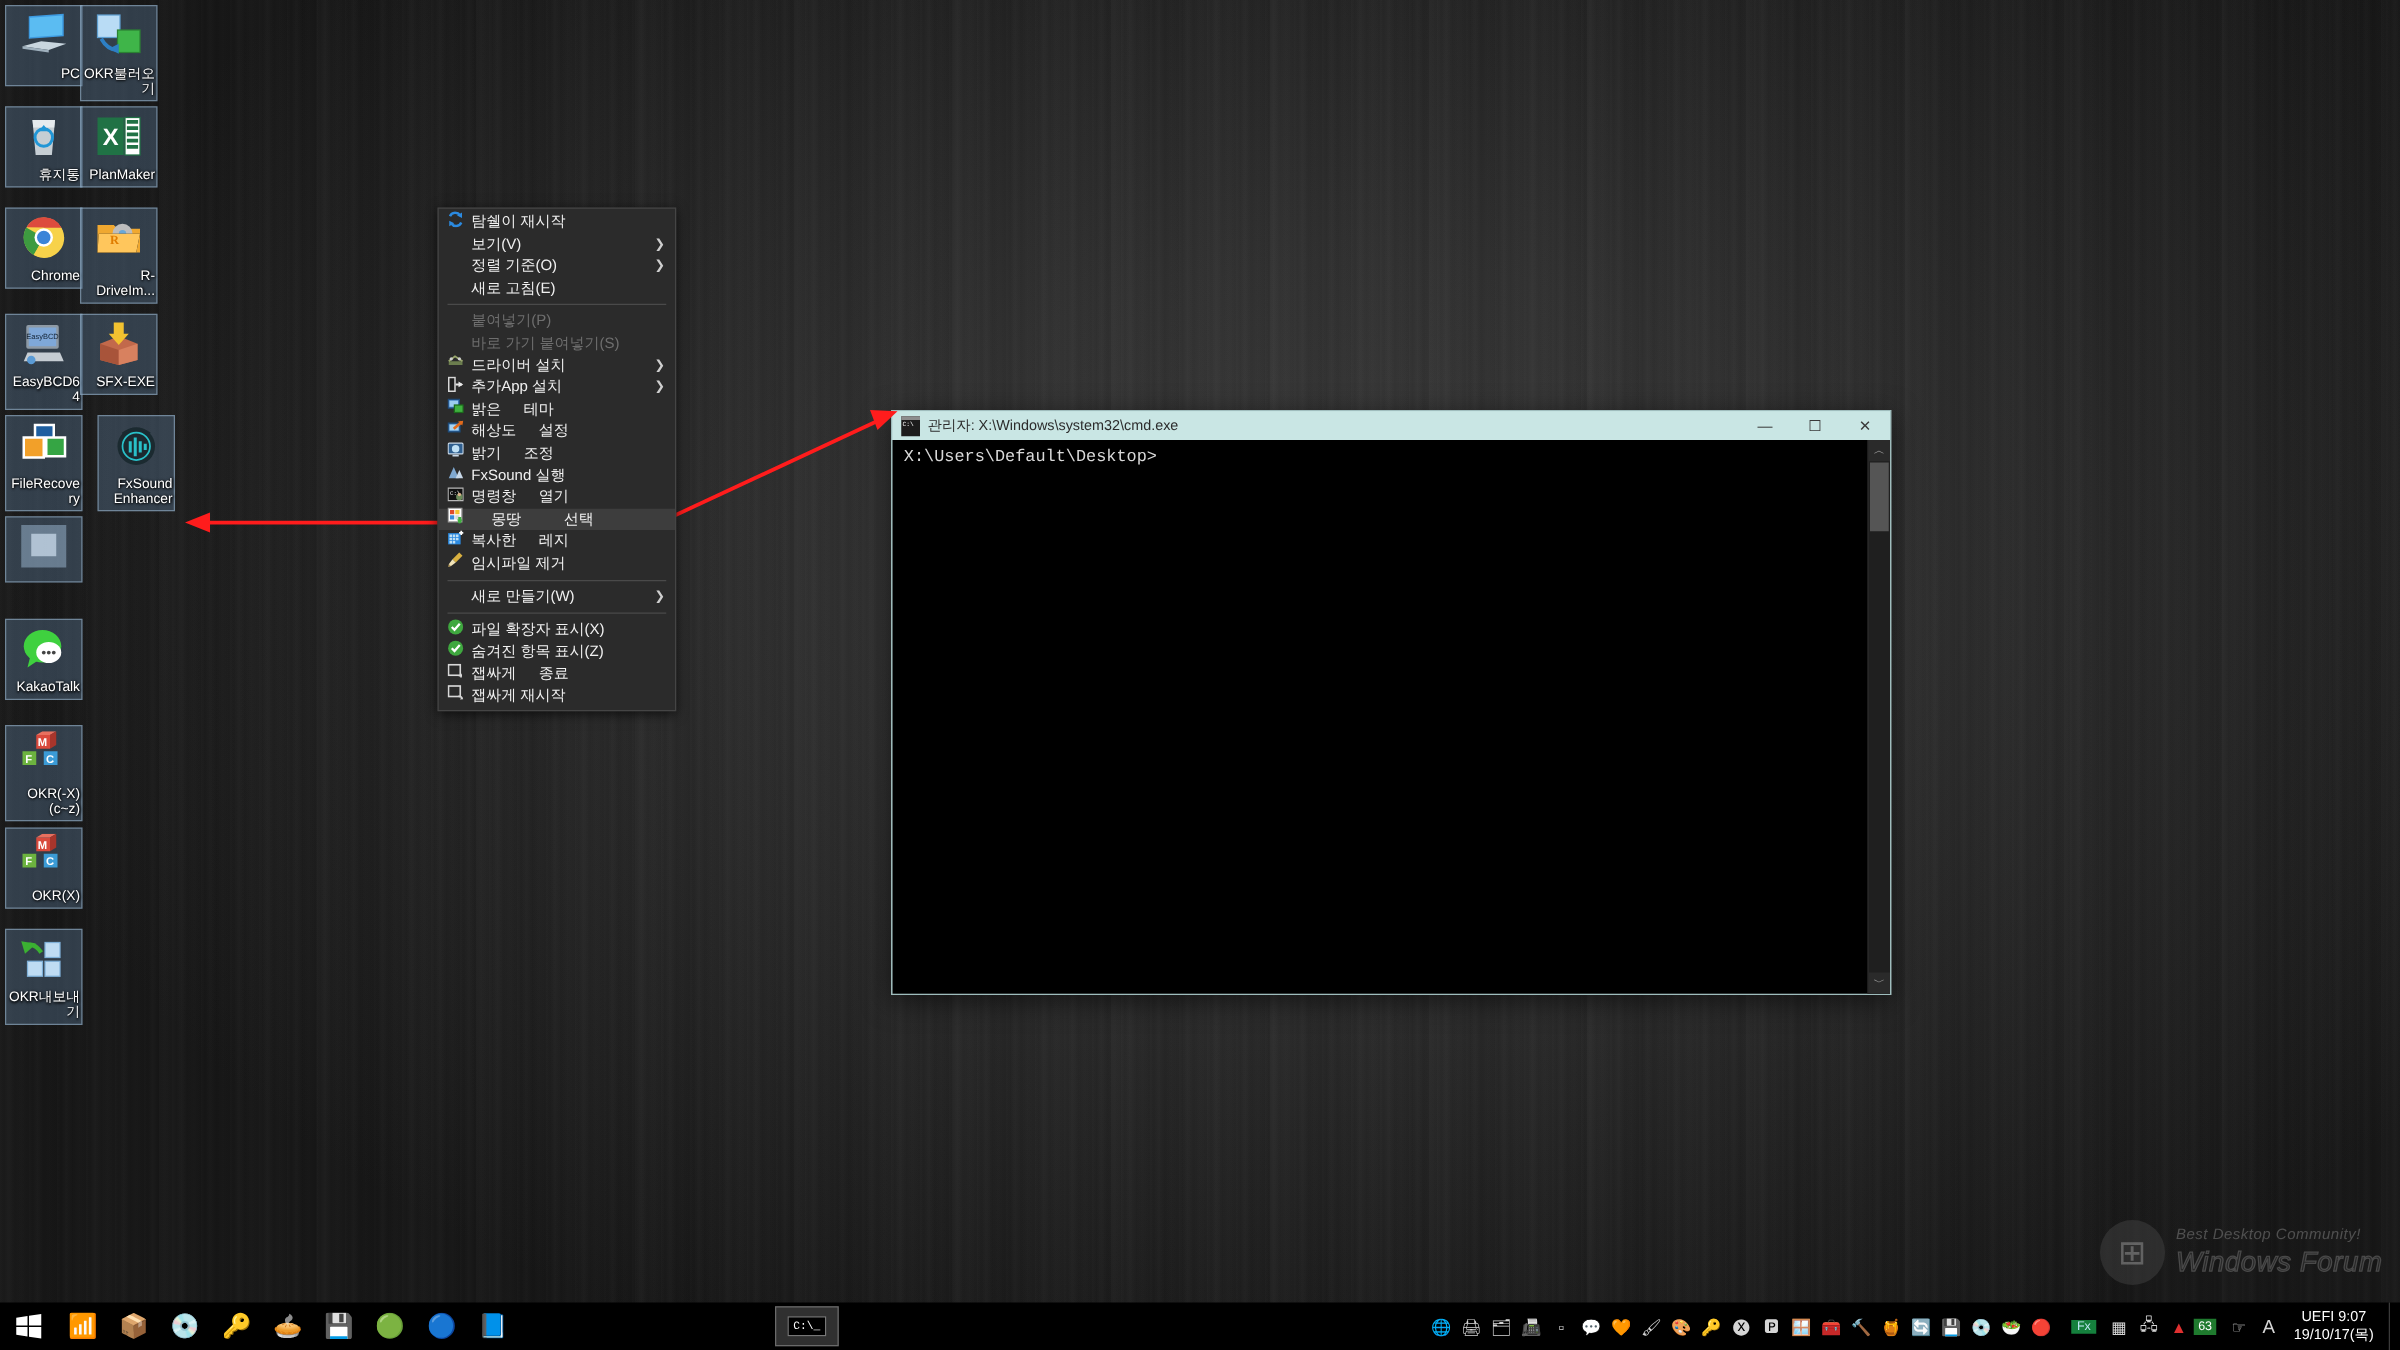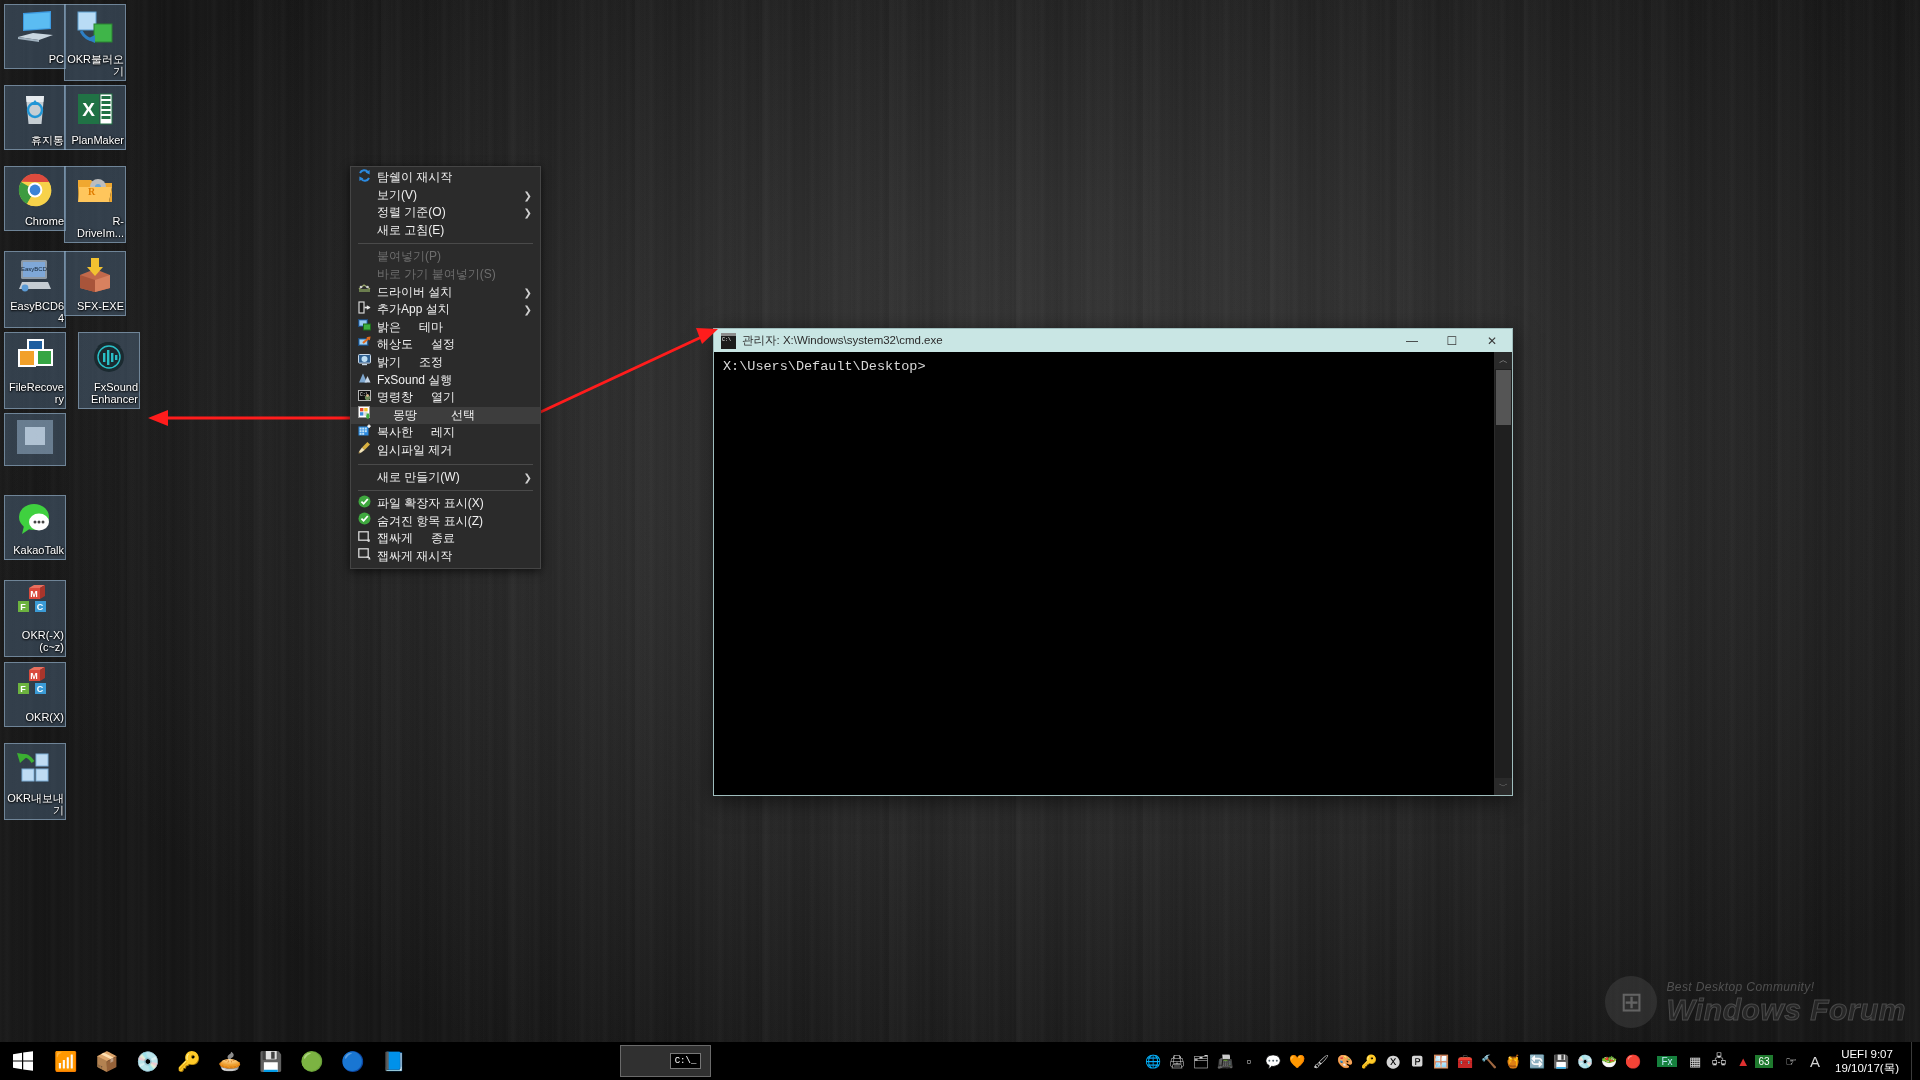--- a/index.html
+++ b/index.html
@@ -171,21 +171,21 @@
   }
   #watermark .wlogo {
     width: 52px; height: 52px; border-radius: 50%;
     background: #4a4a4a; margin-right: 9px;
     display:flex; align-items:center; justify-content:center;
     font-size: 27px; color: #c8c8c8;
   }
   #watermark .wtext { color: #9a9a9a; }
   #watermark .wtop { font-size: 12px; font-style: italic; letter-spacing:.4px; }
   #watermark .wmain {
-    font-size: 30px; font-weight: bold; font-style: italic;
+    font-size: 22px; font-weight: normal; font-style: italic;
     letter-spacing: .5px; line-height: 31px;
     color: #3c3c3c; -webkit-text-stroke: 1px #8e8e8e;
   }
 
   
   #taskbar {
     position: absolute; left: 0; bottom: 0;
     width: 1920px; height: 38px;
     background: #000000;
     display: flex; align-items: center;
@@ -196,21 +196,21 @@
     display: flex; align-items: center; justify-content: center;
   }
   .tb-item {
     width: 41px; height: 38px;
     display: flex; align-items: center; justify-content: center;
     font-size: 19px;
   }
   .tb-item.active {
     background: #303030;
     border: 1px solid #6a6a6a;
-    width: 49px; height: 30px; padding-left: 40px;
+    width: 49px; height: 30px;
   }
   #tray {
     margin-left: auto; display: flex; align-items: center; height: 38px;
   }
   .tray-ic {
     width: 24px; text-align: center; font-size: 13px; color: #d5d5d5;
   }
   #clock {
     color: #fff; font-size: 11.5px; line-height: 14px;
     text-align: center; padding: 0 12px 0 8px;

